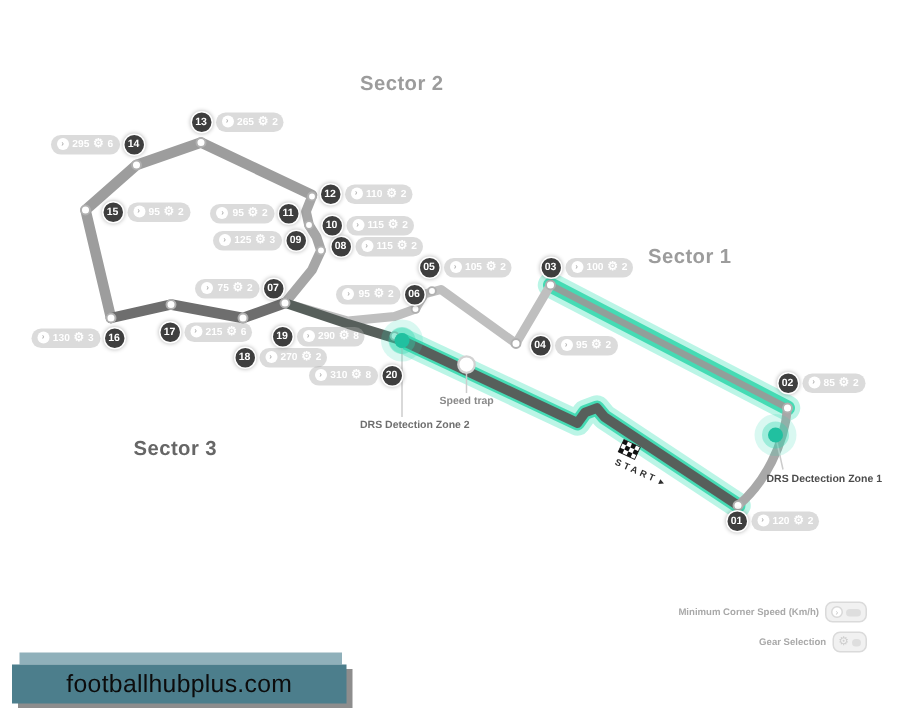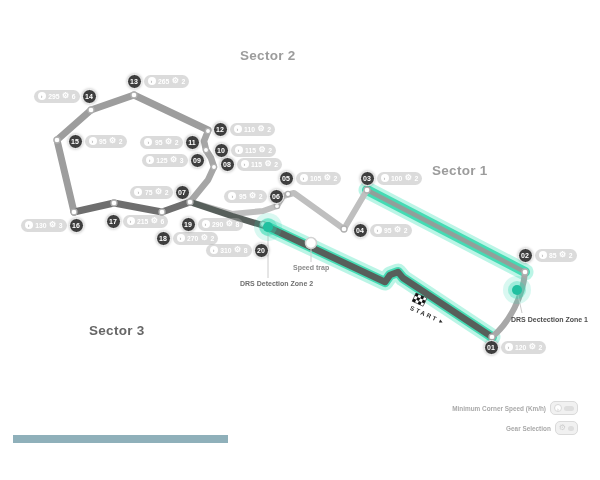--- a/index.html
+++ b/index.html
@@ -1,21 +1,21 @@
 <!DOCTYPE html>
 <html><head>
 <meta charset="utf-8">
 <style>
   html,body{margin:0;padding:0;background:#fff;}
   #canvas{position:relative;width:600px;height:480px;background:#ffffff;overflow:hidden;
           font-family:"Liberation Sans", sans-serif;}
   svg{position:absolute;left:0;top:0;}
 
   .sector-label{position:absolute;font-weight:bold;font-size:13.5px;color:#9c9c9c;letter-spacing:.3px;z-index:3;}
-  #sector3{color:#666;margin-top:32px;}
+  #sector3{color:#666;}
 
   .badge{display:flex;align-items:center;gap:2px;position:absolute;z-index:6;}
   .cnum{width:15px;height:15px;border-radius:50%;background:#3e3e3e;color:#fff;font-size:7px;
         font-weight:bold;display:flex;align-items:center;justify-content:center;
         border:1.5px solid #fff;box-sizing:border-box;box-shadow:0 0 3px rgba(0,0,0,.3);flex:0 0 auto;}
   .pill{display:flex;align-items:center;gap:2.5px;background:rgba(170,170,170,.42);border-radius:7px;
         padding:2px 4px;color:#fff;font-size:6.8px;font-weight:bold;height:13px;box-sizing:border-box;
         white-space:nowrap;flex:0 0 auto;}
   .sico{width:8px;height:8px;border-radius:50%;background:#fff;color:#b5b5b5;font-size:5.5px;
         line-height:8px;text-align:center;display:block;flex:0 0 auto;}
@@ -325,14 +325,17 @@
     <div class="legend-row">
       <span class="ltext">Gear Selection</span>
       <span class="lpill">
         <span class="gico">⚙</span>
         <span class="lbar" style="width:6px;"></span>
       </span>
     </div>
   </div>
 
   <div id="footer-strip"></div>
+  <div id="footer-bar">
+    <span class="site">footballhubplus.com</span>
+  </div>
 
 </div>
 
 </body></html>

